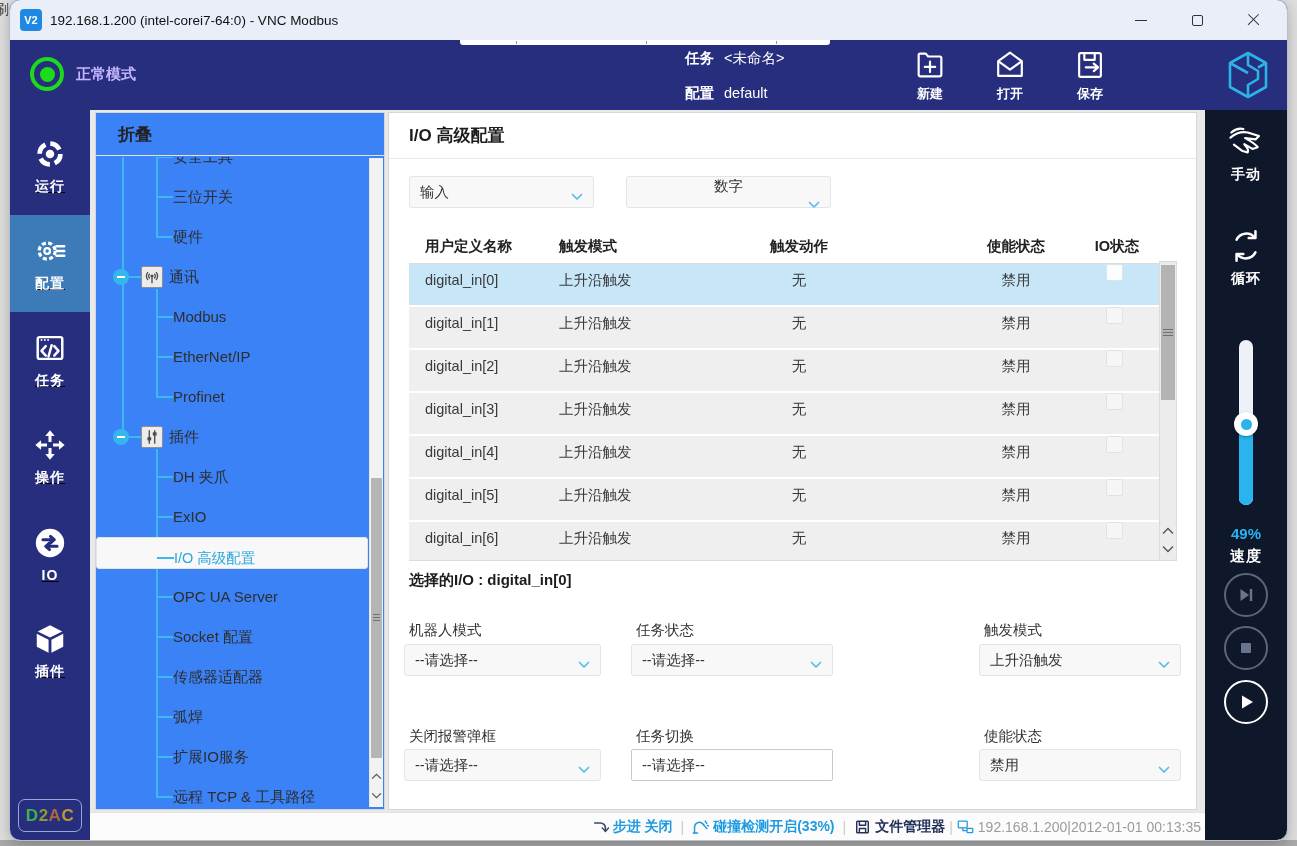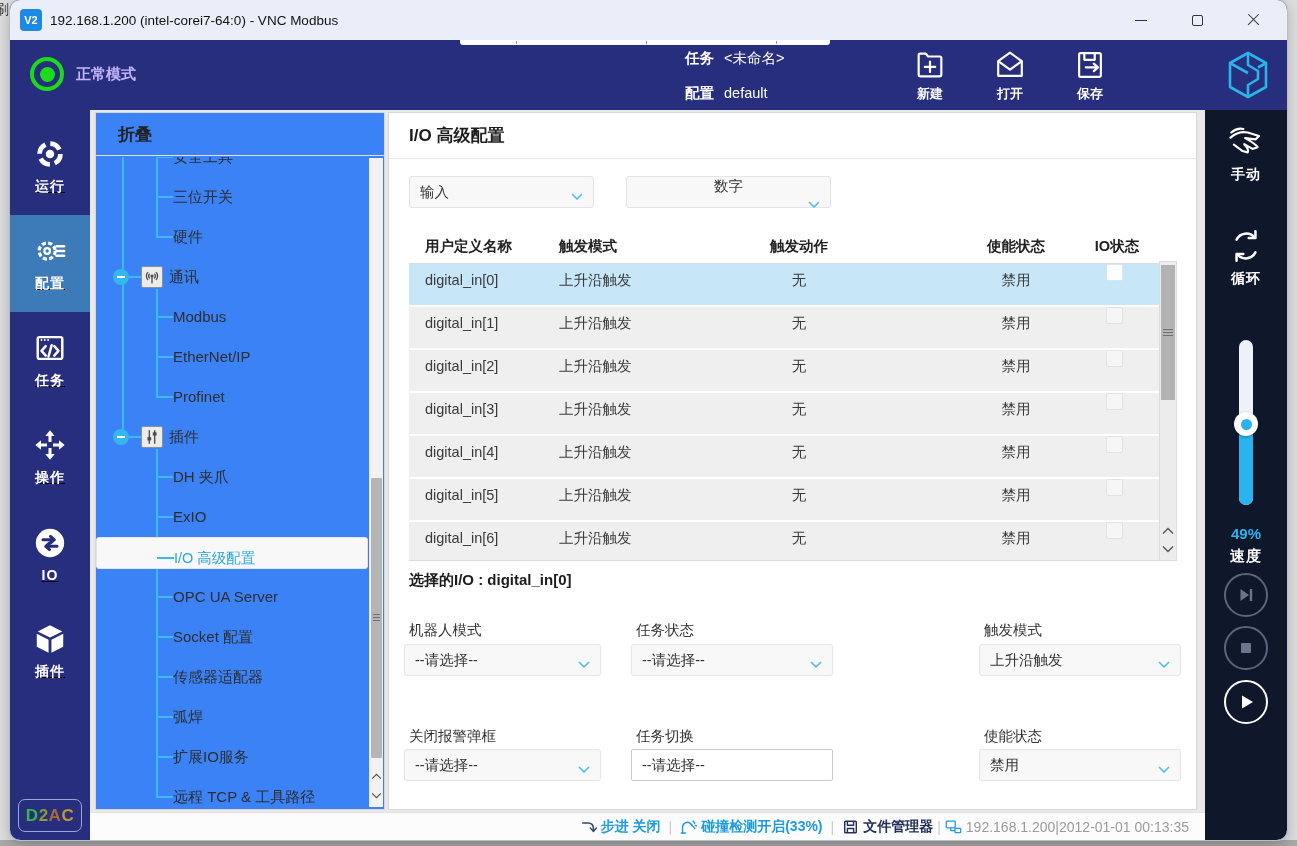--- a/index.html
+++ b/index.html
@@ -139,21 +139,21 @@
   .speed-lb { position:absolute; left:0; width:82px; top:437px; text-align:center; color:#fff;
     font-size:15px; font-weight:bold; letter-spacing:1px; }
   .tp-btn { position:absolute; left:19px; width:44px; height:44px; border-radius:50%;
     border:2px solid #fff; color:#fff; display:flex; align-items:center; justify-content:center; }
   .tp-btn .ic { width:20px; height:20px; }
   .tp-btn.dim { border-color:rgba(200,210,240,.42); color:rgba(200,210,240,.5); }
 
   
   .statusbar { position:absolute; left:80px; right:82px; top:772px; height:28px; background:#fcfcfc;
     border-top:1px solid #e3e3e3; display:flex; align-items:center; justify-content:flex-end;
-    padding-right:16px; font-size:14px; white-space:nowrap; }
+    padding-right:4px; font-size:14px; white-space:nowrap; }
   .sb-item { display:flex; align-items:center; gap:4px; }
   .sb-item .ic { width:17px; height:16px; }
   .sb-blue { color:#1e9be0; font-weight:bold; }
   .sb-navy { color:#233058; font-weight:bold; }
   .sb-gray { color:#9b9b9b; }
   .sb-sep { color:#c9c9c9; margin:0 8px; font-weight:normal; }
 </style>
 </head>
 <body>
 

